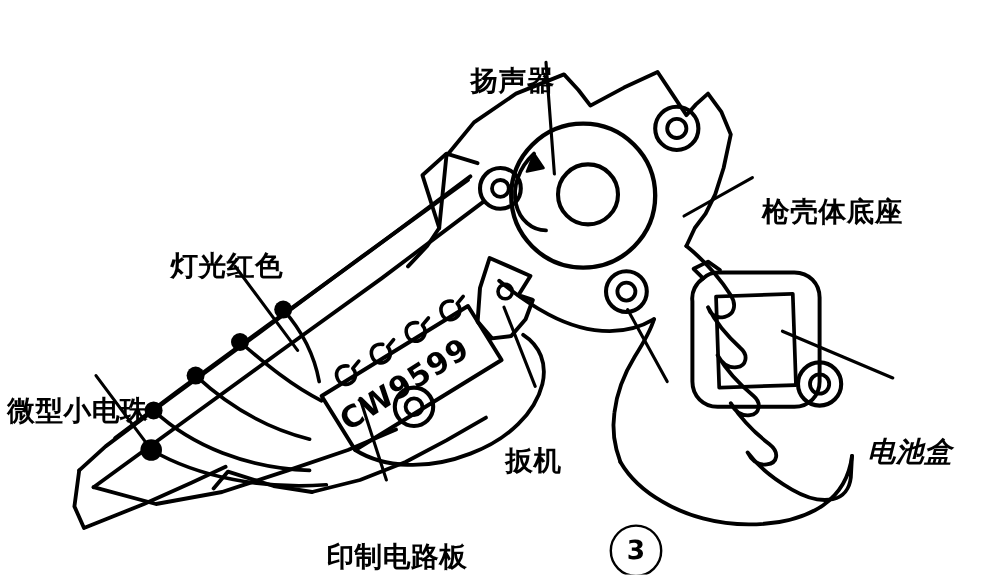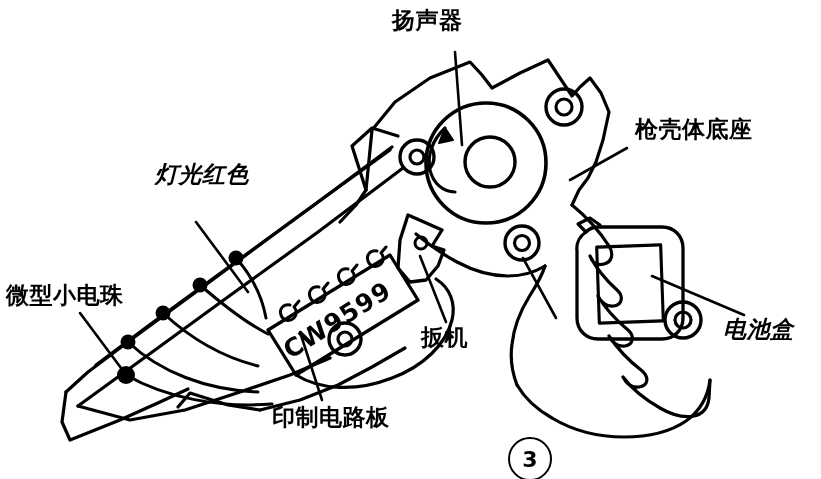--- a/index.html
+++ b/index.html
@@ -27,26 +27,26 @@
   .label {
     position: absolute;
     color: #000000;
     font-family: "DejaVu Sans", sans-serif;
     font-weight: bold;
     font-size: 23px;
     line-height: 1.22;
     letter-spacing: 0.5px;
     white-space: nowrap;
     user-select: none;
+    margin-top: 48px;
   }
   .label.two-line {
-    text-align: center;
+    text-align: left;
     white-space: normal;
     line-height: 1.18;
-    font-style: italic;
   }
   .fig-num {
     position: absolute;
     width: 40px;
     height: 40px;
     border: 2.5px solid #000;
     border-radius: 50%;
     display: flex;
     align-items: center;
     justify-content: center;

